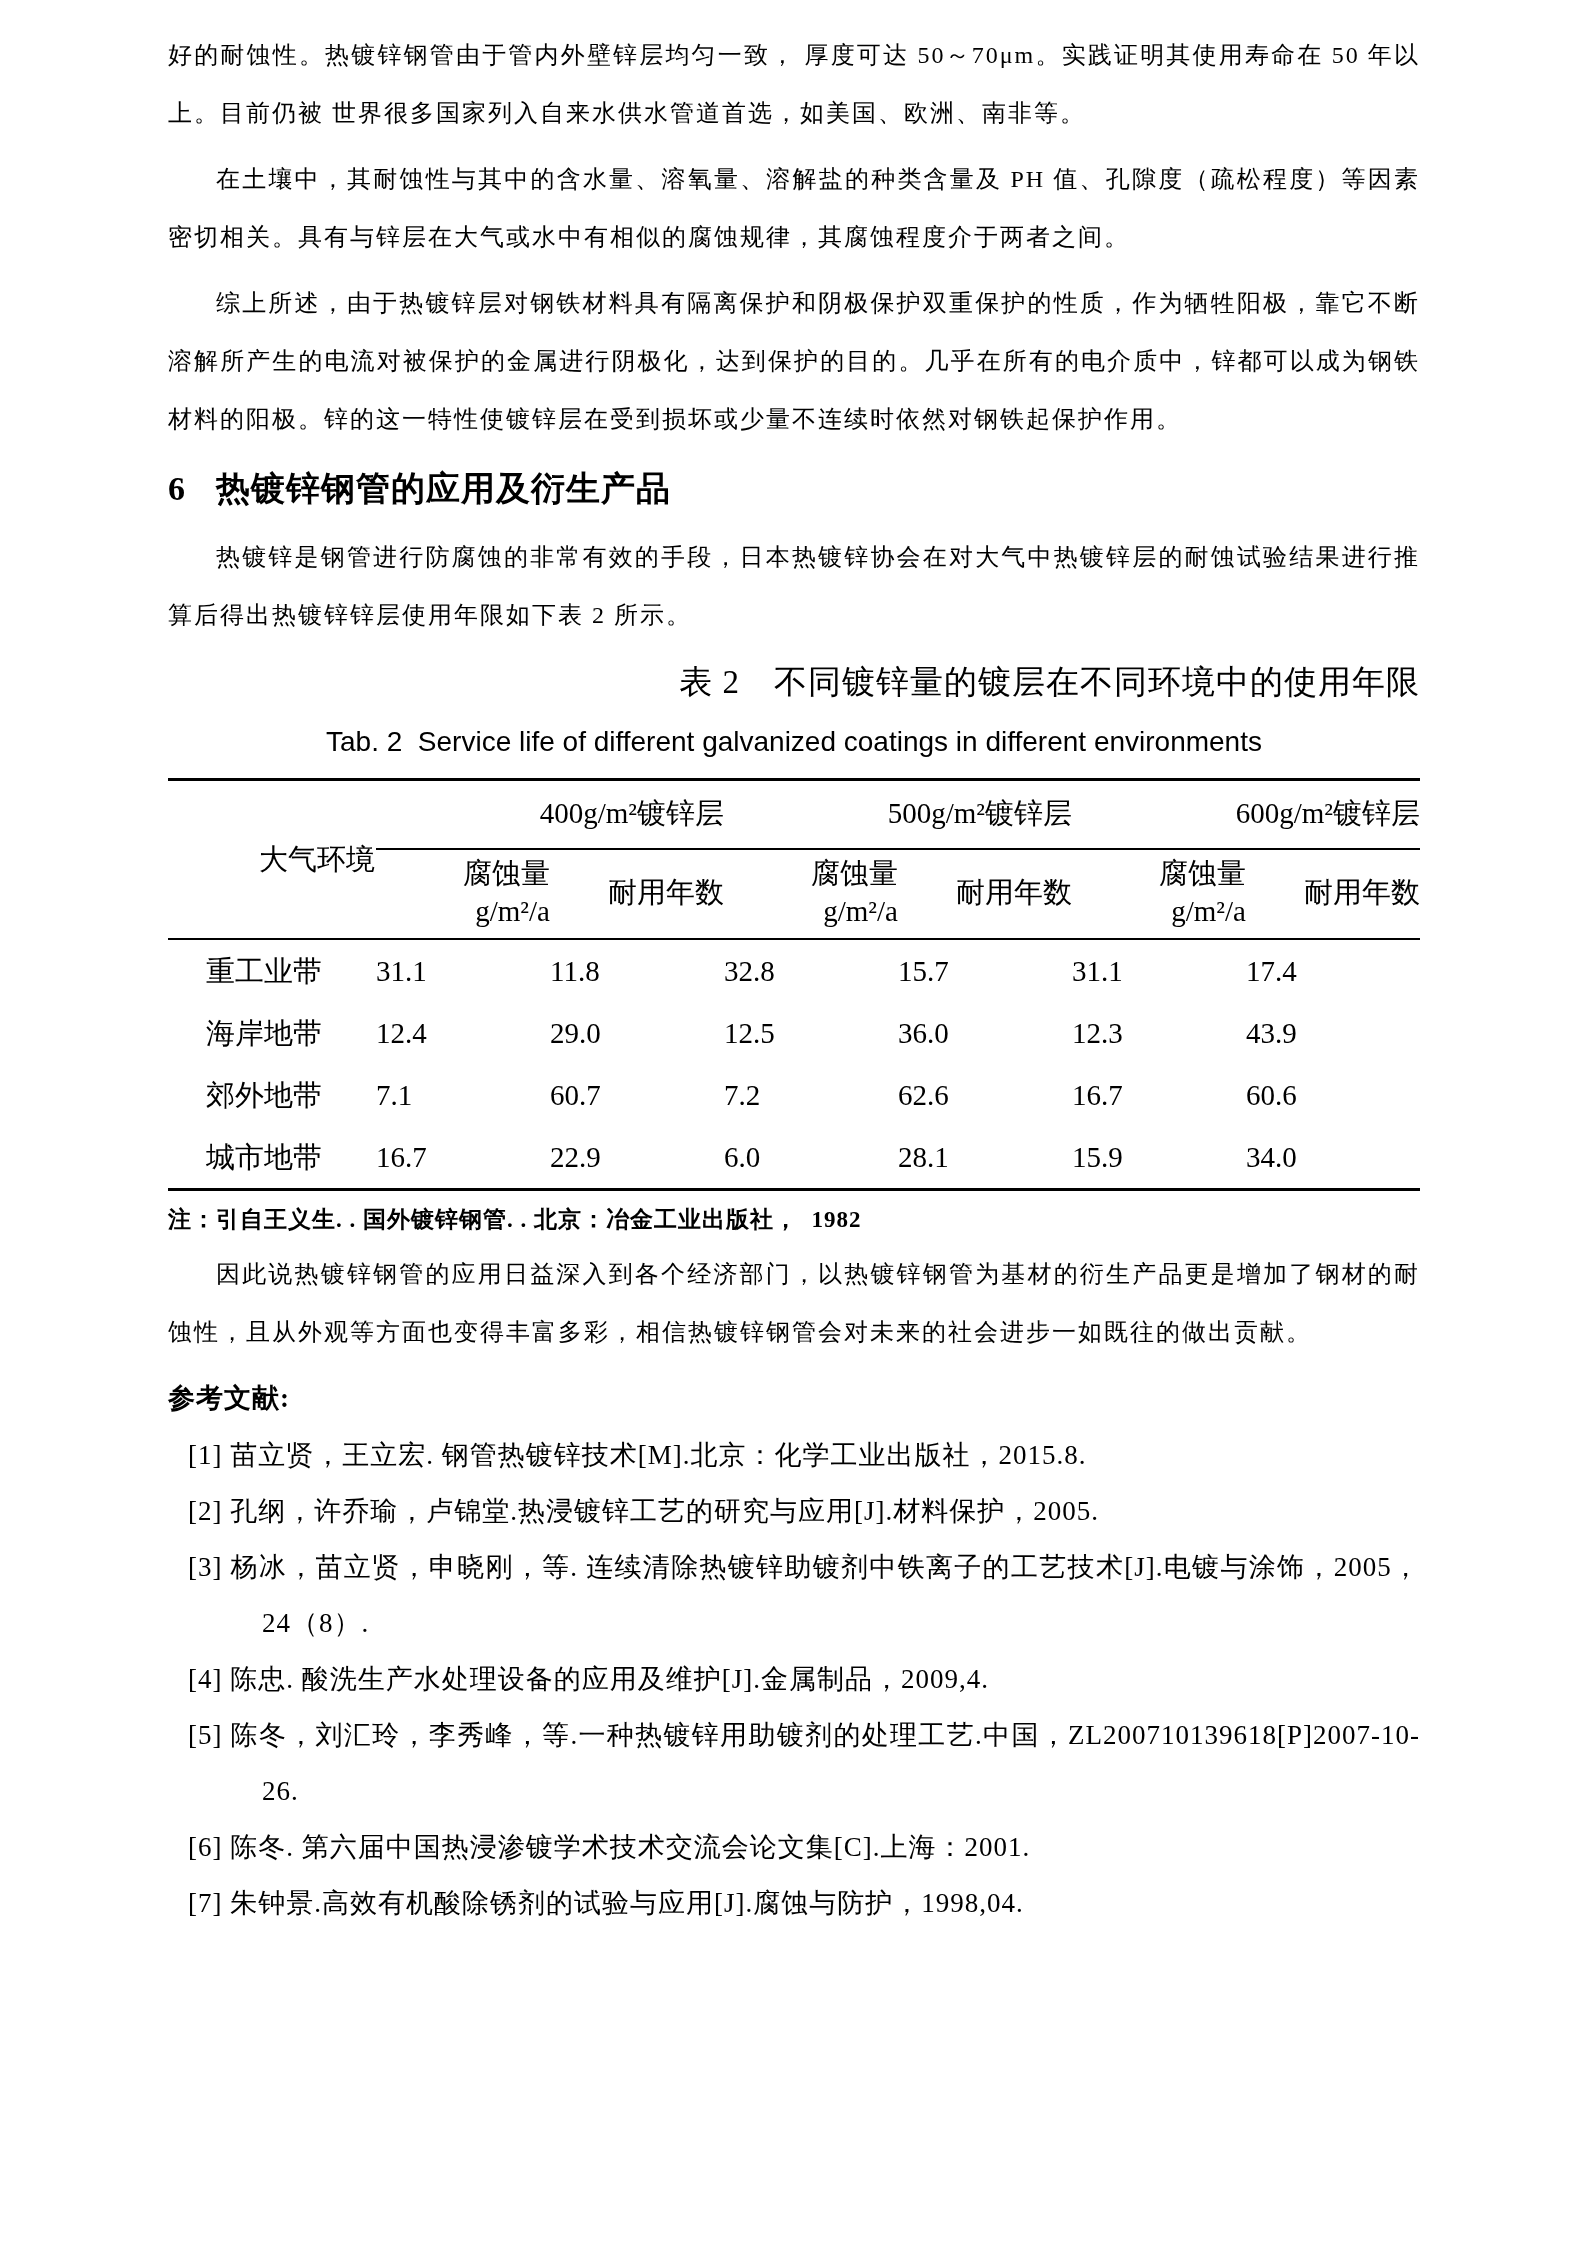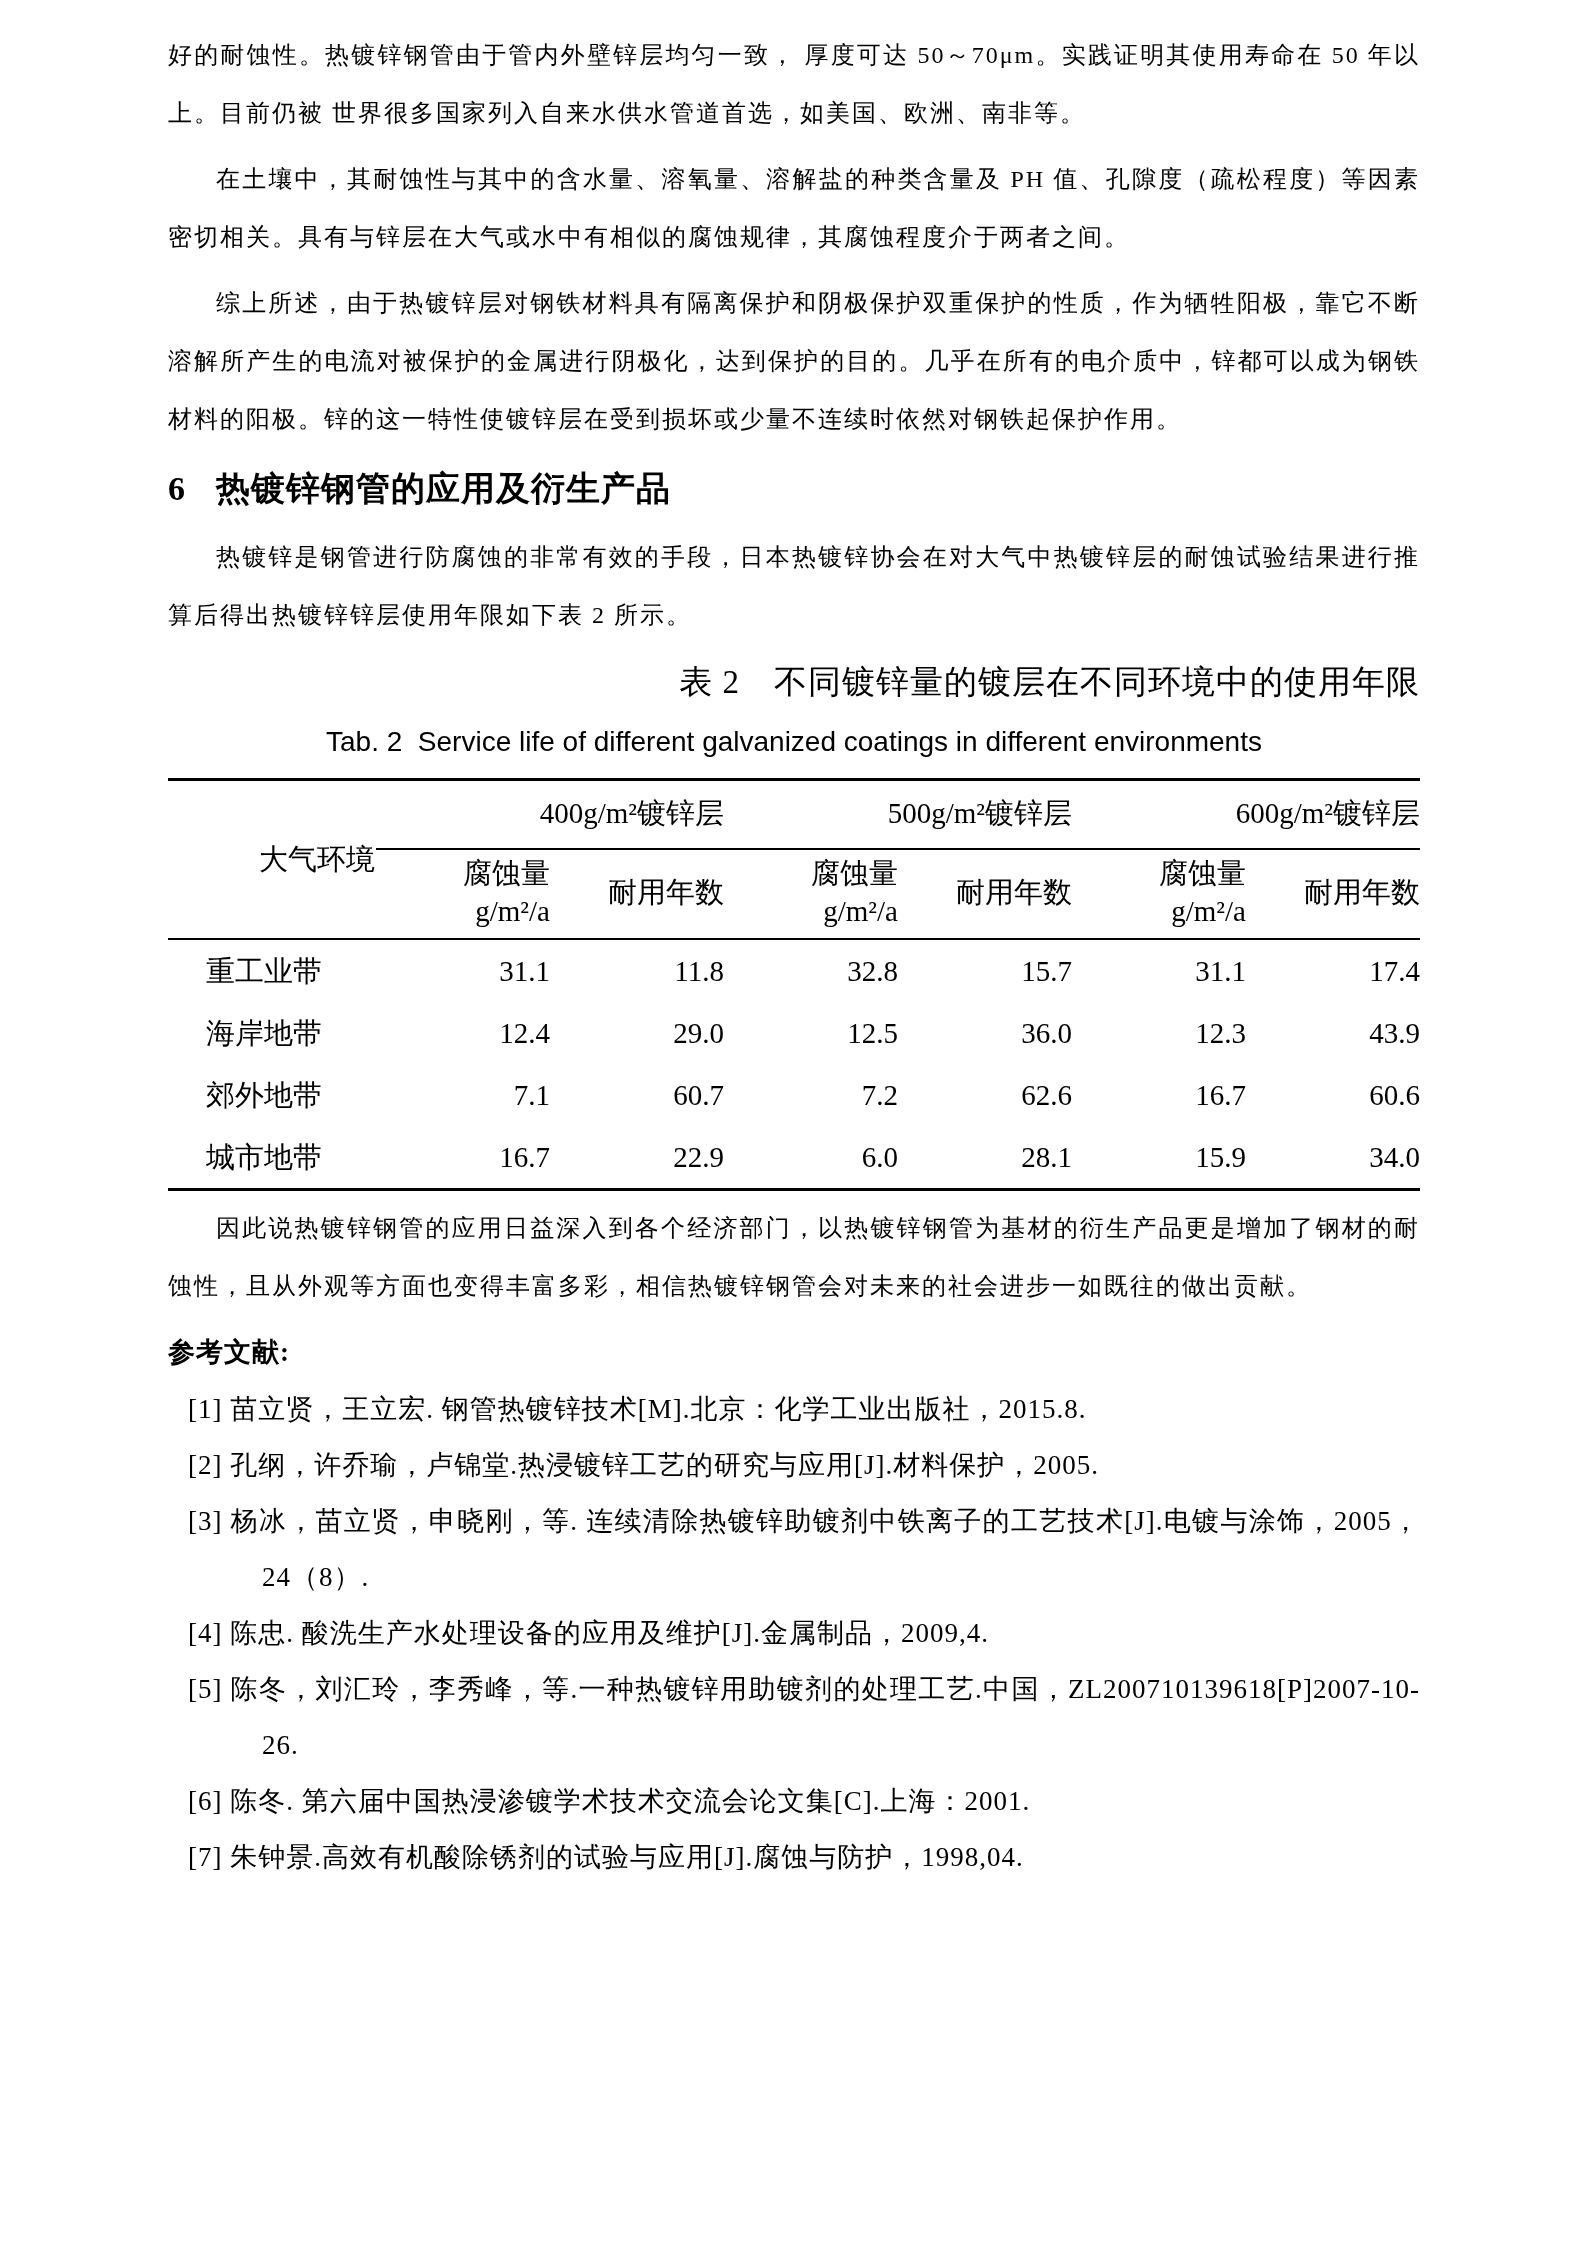--- a/index.html
+++ b/index.html
@@ -38,21 +38,21 @@
   }
   th.group{
     text-align:center;padding:13px 0 14px 0;
     border-bottom:2px solid #000;
   }
   th.sub{
     text-align:center;padding:4px 0 8px 0;line-height:38px;
     border-bottom:2px solid #000;white-space:pre-line;vertical-align:middle;
   }
   tbody td{
-    text-align:right;padding:16px 0;line-height:30px;
+    text-align:left;padding:16px 0;line-height:30px;
   }
   tbody td.rowlabel{text-align:left;padding-left:38px;}
   .table-note{
     font-size:23px;font-weight:bold;line-height:42px;
     margin:0 0 4px 0;white-space:pre-wrap;letter-spacing:1px;
   }
   .refs-heading{
     font-size:27px;font-weight:bold;line-height:58px;letter-spacing:1px;
   }
   .ref{
@@ -134,20 +134,21 @@
         <td>16.7</td>
         <td>22.9</td>
         <td>6.0</td>
         <td>28.1</td>
         <td>15.9</td>
         <td>34.0</td>
       </tr>
     </tbody>
   </table>
 
+  <div class="table-note">注：引自王义生. . 国外镀锌钢管. . 北京：冶金工业出版社，  1982</div>
 
   <p class="para indent">因此说热镀锌钢管的应用日益深入到各个经济部门，以热镀锌钢管为基材的衍生产品更是增加了钢材的耐蚀性，且从外观等方面也变得丰富多彩，相信热镀锌钢管会对未来的社会进步一如既往的做出贡献。</p>
 
   <div class="refs-heading">参考文献:</div>
 
   <div class="ref">[1] 苗立贤，王立宏. 钢管热镀锌技术[M].北京：化学工业出版社，2015.8.</div>
   <div class="ref">[2] 孔纲，许乔瑜，卢锦堂.热浸镀锌工艺的研究与应用[J].材料保护，2005.</div>
   <div class="ref">[3] 杨冰，苗立贤，申晓刚，等. 连续清除热镀锌助镀剂中铁离子的工艺技术[J].电镀与涂饰，2005，24（8）.</div>
   <div class="ref">[4] 陈忠. 酸洗生产水处理设备的应用及维护[J].金属制品，2009,4.</div>
   <div class="ref">[5] 陈冬，刘汇玲，李秀峰，等.一种热镀锌用助镀剂的处理工艺.中国，ZL200710139618[P]2007-10-26.</div>

